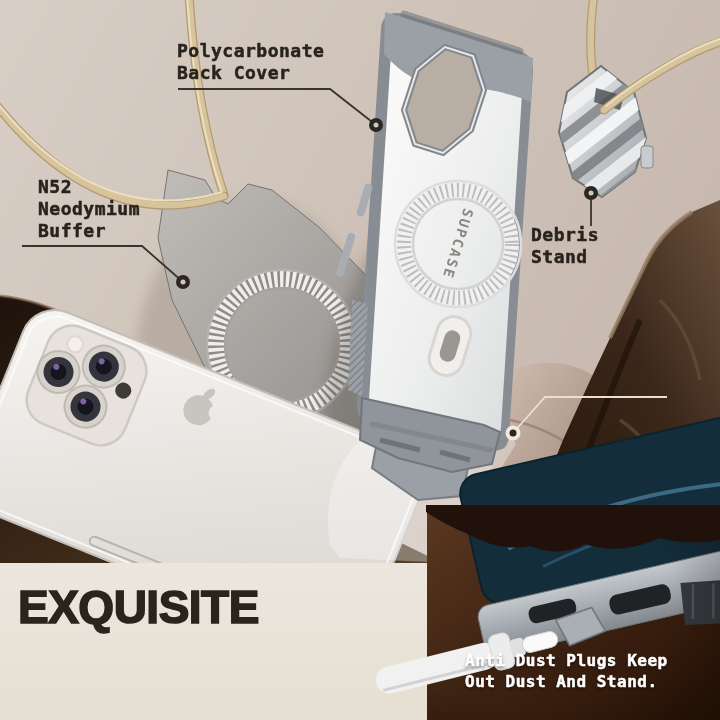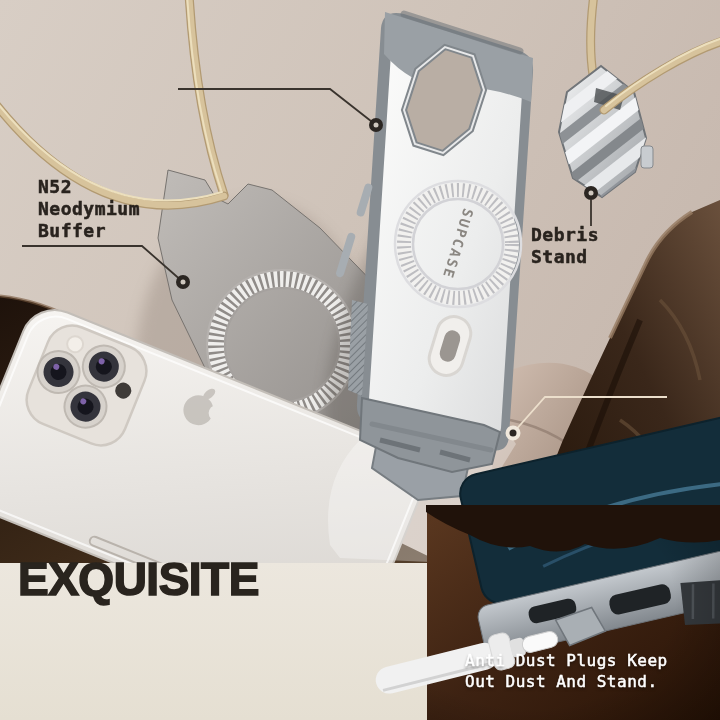--- a/index.html
+++ b/index.html
@@ -6,27 +6,27 @@
   #stage{
     position:relative;width:720px;height:720px;overflow:hidden;
     background:linear-gradient(118deg,#d8cec5 0%,#cfc3b9 42%,#c2b2a8 100%);
     font-family:"DejaVu Sans Mono",monospace;
   }
   #scene{position:absolute;left:0;top:0;width:720px;height:720px;}
   .callout{position:absolute;font-weight:bold;color:#29231e;line-height:22px;
     font-size:18px;letter-spacing:.5px;-webkit-text-stroke:.5px #29231e;white-space:nowrap;}
   .callout.light{color:#efe5d4;-webkit-text-stroke:.5px #efe5d4;text-shadow:0 1px 2px rgba(40,25,15,.55);}
   #heading{
-    position:absolute;left:18px;top:553px;width:400px;color:#29241e;
+    position:absolute;left:18px;top:581px;width:400px;color:#29241e;
     font-family:"Liberation Sans",sans-serif;font-weight:bold;
     font-size:46px;line-height:53px;letter-spacing:-.5px;-webkit-text-stroke:1.6px #29241e;
     white-space:nowrap;
   }
   #inset-caption{
-    position:absolute;left:465px;top:650px;color:#ffffff;font-weight:normal;
+    position:absolute;left:465px;top:650px;color:#ffffff;font-weight:bold;
     font-size:16px;line-height:21px;letter-spacing:.5px;-webkit-text-stroke:.5px #fff;
     text-shadow:0 2px 3px rgba(0,0,0,.5);white-space:nowrap;
   }
 </style>
 </head>
 <body>
 
 <div id="stage">
 
 <svg id="scene" viewBox="0 0 720 720">
@@ -263,20 +263,24 @@
         <circle cx="183" cy="282" r="2.5" fill="#cfc8bf"></circle>
     <path d="M591,200 V226" stroke="#39332d" stroke-width="1.8"></path>
     <circle cx="591" cy="193" r="7" fill="#2b2622"></circle>
         <circle cx="591" cy="193" r="2.5" fill="#cfc8bf"></circle>
     <path d="M667,397 H545 L513,433" stroke="#ecdfcc" stroke-width="1.8"></path>
     <circle cx="513" cy="433" r="7.5" fill="#f0e8dc"></circle>
         <circle cx="513" cy="433" r="3.5" fill="#2b2622"></circle>
   </g>
 </svg>
 
+<div class="callout" style="left:177px;top:40px;">
+  <div>Polycarbonate</div>
+  <div>Back Cover</div>
+</div>
 
 <div class="callout" style="left:38px;top:176px;">
   <div>N52</div>
   <div>Neodymium</div>
   <div>Buffer</div>
 </div>
 
 <div class="callout" style="left:531px;top:224px;">
   <div>Debris</div>
   <div>Stand</div>

